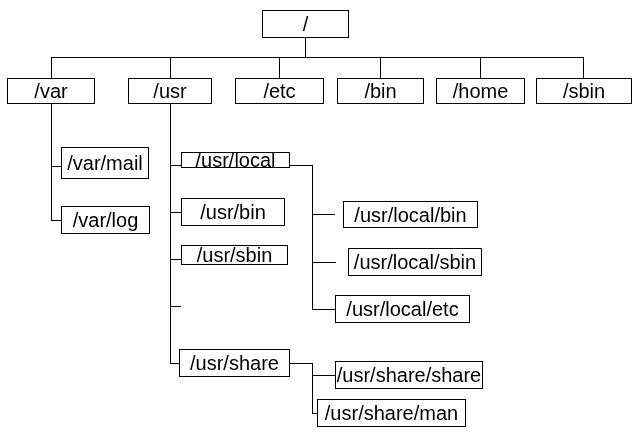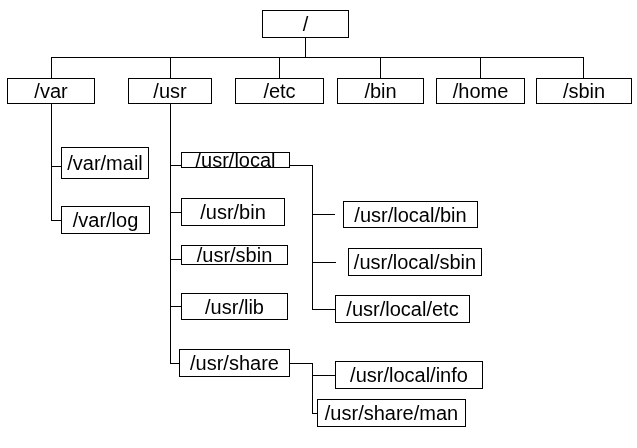--- a/index.html
+++ b/index.html
@@ -98,23 +98,22 @@
   <div class="node" id="node-bin">/bin</div>
   <div class="node" id="node-home">/home</div>
   <div class="node" id="node-sbin">/sbin</div>
 
   <div class="node" id="node-var-mail">/var/mail</div>
   <div class="node" id="node-var-log">/var/log</div>
 
   <div class="node" id="node-usr-local">/usr/local</div>
   <div class="node" id="node-usr-bin">/usr/bin</div>
   <div class="node" id="node-usr-sbin">/usr/sbin</div>
-  <div class="node" id="node-usr-lib">/usr/lib</div>
   <div class="node" id="node-usr-share">/usr/share</div>
 
   <div class="node" id="node-usr-local-bin">/usr/local/bin</div>
   <div class="node" id="node-usr-local-sbin">/usr/local/sbin</div>
   <div class="node" id="node-usr-local-etc">/usr/local/etc</div>
 
-  <div class="node" id="node-usr-share-info">/usr/local/info</div>
+  <div class="node" id="node-usr-share-info">/usr/share/share</div>
   <div class="node" id="node-usr-share-man">/usr/share/man</div>
 
 </div>
 
 </body></html>

